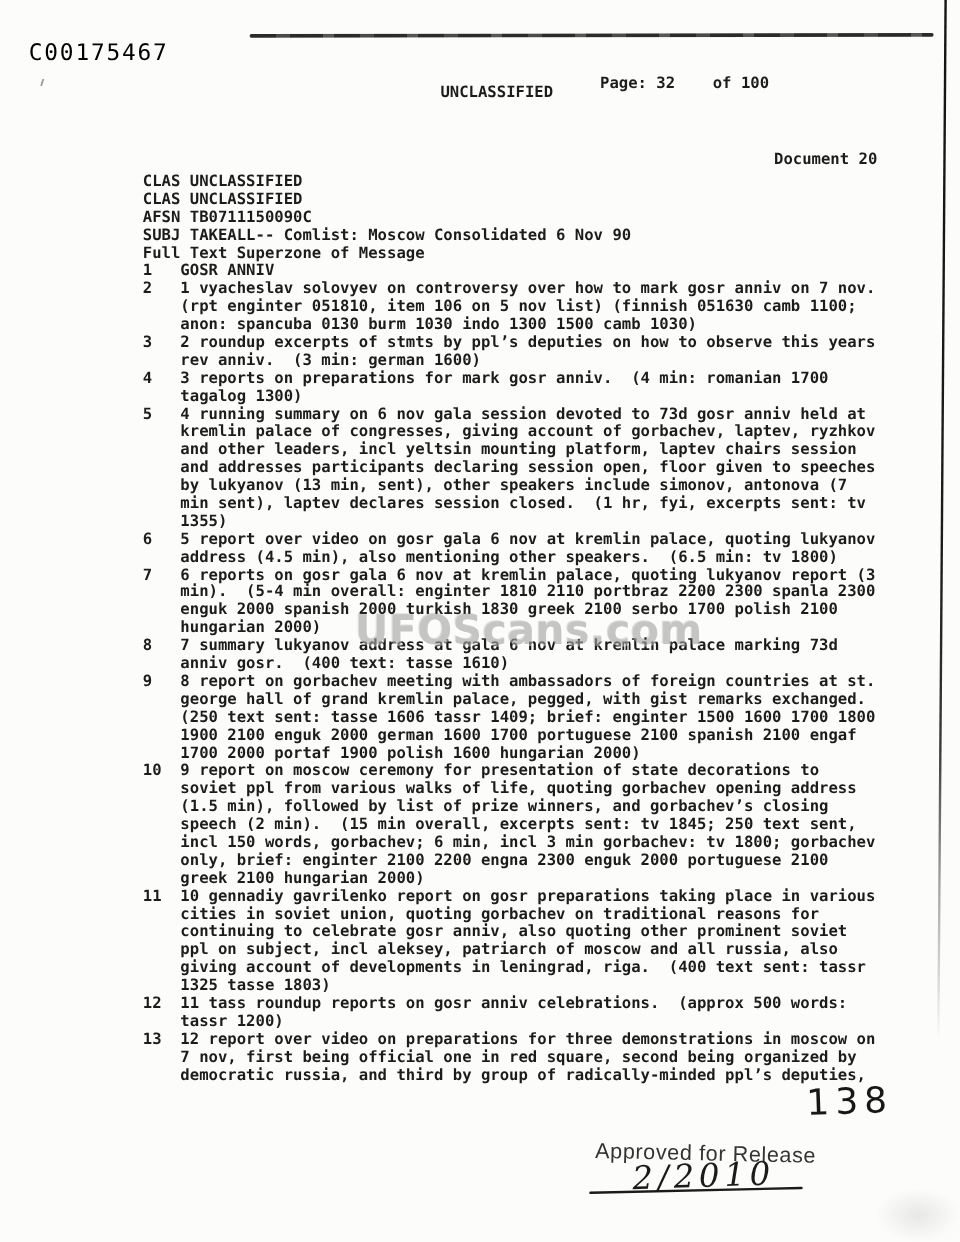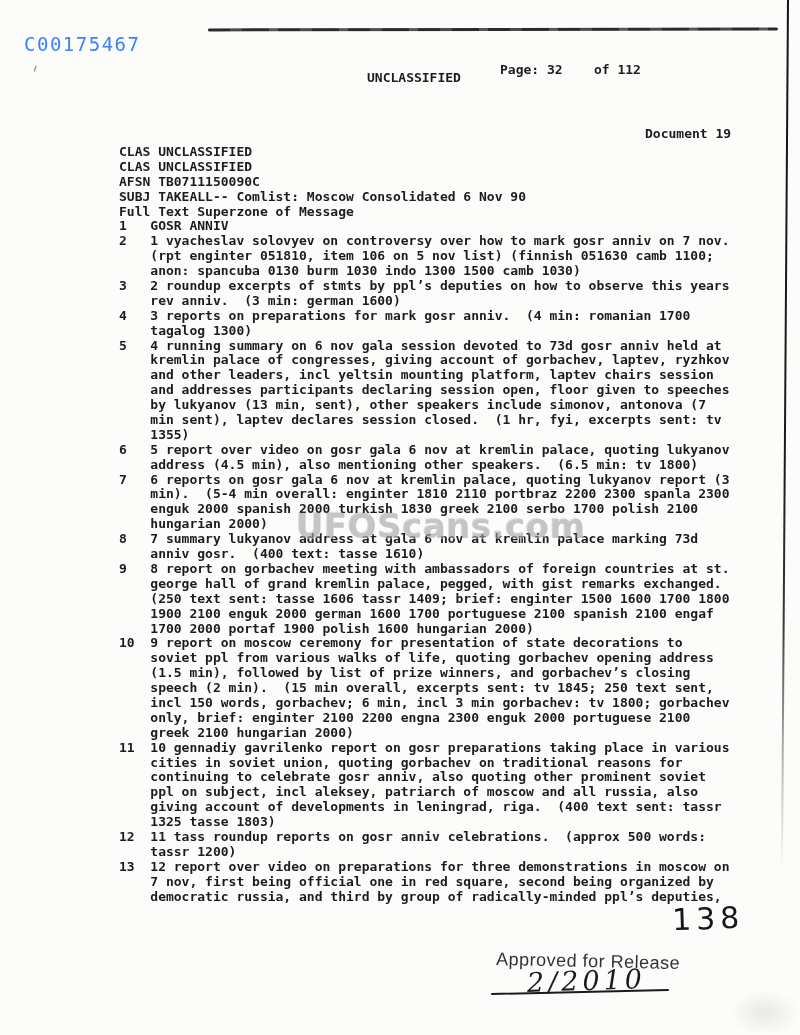--- a/index.html
+++ b/index.html
@@ -23,21 +23,21 @@
     font-family:"DejaVu Sans Mono","Liberation Mono",monospace;
     font-weight:700;
     font-size:13px;
     white-space:pre;
     color:var(--ink,#1c1c1c);
   }
   .scan-id{
     position:absolute;left:24px;top:33px;
     font-family:"DejaVu Sans Mono","Liberation Mono",monospace;
     font-size:19px;font-weight:400;letter-spacing:1.5px;
-    color:#3b82f6;
+    color:#000000;
   }
   .speck{
     position:absolute;left:34px;top:66px;width:5px;height:7px;
     border-left:2px solid #555;
     transform:rotate(18deg);opacity:.55;border-radius:2px;
   }
   .top-rule{
     position:absolute;left:208px;top:28px;width:570px;height:3px;
     background:repeating-linear-gradient(90deg,
       var(--scanline,#2b2b2b) 0 22px, #4a4a4a 22px 34px,
@@ -107,25 +107,25 @@
 
 <div class="page">
 
   <div class="scan-id">C00175467</div>
 
   <div class="speck"></div>
 
   <div class="top-rule"></div>
   <div class="right-rule"></div>
 
-  <div class="page-indicator mono">Page: 32    of 112</div>
+  <div class="page-indicator mono">Page: 32    of 100</div>
 
   <div class="classification mono">UNCLASSIFIED</div>
 
-  <div class="doc-label mono">Document 19</div>
+  <div class="doc-label mono">Document 20</div>
 
   <div class="docbody mono"><div class="doc-line">CLAS UNCLASSIFIED</div><div class="doc-line">CLAS UNCLASSIFIED</div><div class="doc-line">AFSN TB0711150090C</div><div class="doc-line">SUBJ TAKEALL-- Comlist: Moscow Consolidated 6 Nov 90</div><div class="doc-line">Full Text Superzone of Message</div><div class="doc-line">1   GOSR ANNIV</div><div class="doc-line">2   1 vyacheslav solovyev on controversy over how to mark gosr anniv on 7 nov.</div><div class="doc-line">    (rpt enginter 051810, item 106 on 5 nov list) (finnish 051630 camb 1100;</div><div class="doc-line">    anon: spancuba 0130 burm 1030 indo 1300 1500 camb 1030)</div><div class="doc-line">3   2 roundup excerpts of stmts by ppl’s deputies on how to observe this years</div><div class="doc-line">    rev anniv.  (3 min: german 1600)</div><div class="doc-line">4   3 reports on preparations for mark gosr anniv.  (4 min: romanian 1700</div><div class="doc-line">    tagalog 1300)</div><div class="doc-line">5   4 running summary on 6 nov gala session devoted to 73d gosr anniv held at</div><div class="doc-line">    kremlin palace of congresses, giving account of gorbachev, laptev, ryzhkov</div><div class="doc-line">    and other leaders, incl yeltsin mounting platform, laptev chairs session</div><div class="doc-line">    and addresses participants declaring session open, floor given to speeches</div><div class="doc-line">    by lukyanov (13 min, sent), other speakers include simonov, antonova (7</div><div class="doc-line">    min sent), laptev declares session closed.  (1 hr, fyi, excerpts sent: tv</div><div class="doc-line">    1355)</div><div class="doc-line">6   5 report over video on gosr gala 6 nov at kremlin palace, quoting lukyanov</div><div class="doc-line">    address (4.5 min), also mentioning other speakers.  (6.5 min: tv 1800)</div><div class="doc-line">7   6 reports on gosr gala 6 nov at kremlin palace, quoting lukyanov report (3</div><div class="doc-line">    min).  (5-4 min overall: enginter 1810 2110 portbraz 2200 2300 spanla 2300</div><div class="doc-line">    enguk 2000 spanish 2000 turkish 1830 greek 2100 serbo 1700 polish 2100</div><div class="doc-line">    hungarian 2000)</div><div class="doc-line">8   7 summary lukyanov address at gala 6 nov at kremlin palace marking 73d</div><div class="doc-line">    anniv gosr.  (400 text: tasse 1610)</div><div class="doc-line">9   8 report on gorbachev meeting with ambassadors of foreign countries at st.</div><div class="doc-line">    george hall of grand kremlin palace, pegged, with gist remarks exchanged.</div><div class="doc-line">    (250 text sent: tasse 1606 tassr 1409; brief: enginter 1500 1600 1700 1800</div><div class="doc-line">    1900 2100 enguk 2000 german 1600 1700 portuguese 2100 spanish 2100 engaf</div><div class="doc-line">    1700 2000 portaf 1900 polish 1600 hungarian 2000)</div><div class="doc-line">10  9 report on moscow ceremony for presentation of state decorations to</div><div class="doc-line">    soviet ppl from various walks of life, quoting gorbachev opening address</div><div class="doc-line">    (1.5 min), followed by list of prize winners, and gorbachev’s closing</div><div class="doc-line">    speech (2 min).  (15 min overall, excerpts sent: tv 1845; 250 text sent,</div><div class="doc-line">    incl 150 words, gorbachev; 6 min, incl 3 min gorbachev: tv 1800; gorbachev</div><div class="doc-line">    only, brief: enginter 2100 2200 engna 2300 enguk 2000 portuguese 2100</div><div class="doc-line">    greek 2100 hungarian 2000)</div><div class="doc-line">11  10 gennadiy gavrilenko report on gosr preparations taking place in various</div><div class="doc-line">    cities in soviet union, quoting gorbachev on traditional reasons for</div><div class="doc-line">    continuing to celebrate gosr anniv, also quoting other prominent soviet</div><div class="doc-line">    ppl on subject, incl aleksey, patriarch of moscow and all russia, also</div><div class="doc-line">    giving account of developments in leningrad, riga.  (400 text sent: tassr</div><div class="doc-line">    1325 tasse 1803)</div><div class="doc-line">12  11 tass roundup reports on gosr anniv celebrations.  (approx 500 words:</div><div class="doc-line">    tassr 1200)</div><div class="doc-line">13  12 report over video on preparations for three demonstrations in moscow on</div><div class="doc-line">    7 nov, first being official one in red square, second being organized by</div><div class="doc-line">    democratic russia, and third by group of radically-minded ppl’s deputies,</div></div>
 
   <div class="watermark">UFOScans.com</div>
 
   <div class="hw-page-num">138</div>
 
   <div class="approved">Approved for Release</div>
 
   <div class="hw-date">2/2010</div>

